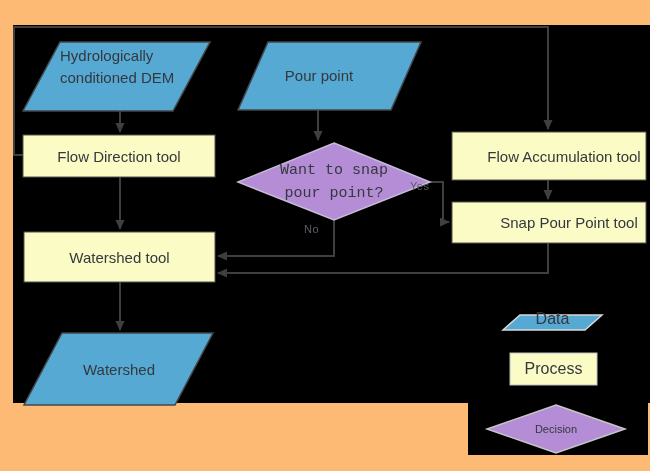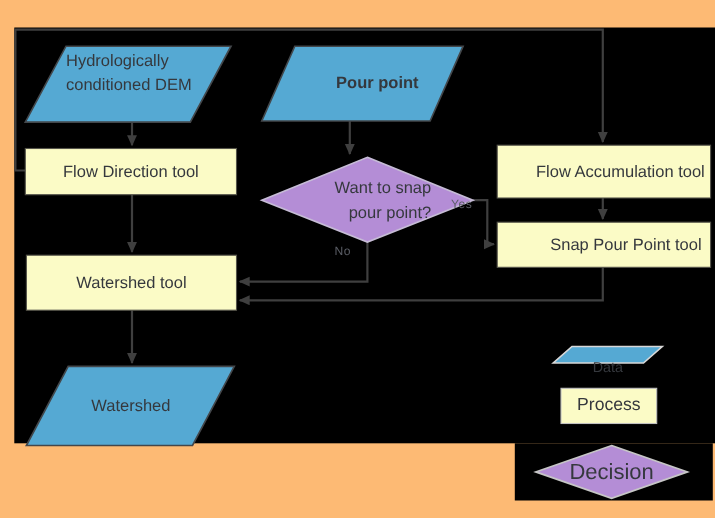--- a/index.html
+++ b/index.html
@@ -7,33 +7,33 @@
     position:relative;width:650px;height:471px;background:#fdba74;overflow:hidden;
     font-family:"Liberation Sans",sans-serif;color:#35383d;
   }
   .canvas-bg{position:absolute;left:13px;top:25px;width:637px;height:378px;background:#000000;}
   .legend-bg{position:absolute;left:468px;top:403px;width:180px;height:52px;background:#000000;}
   svg.layer{position:absolute;left:0;top:0;width:650px;height:471px;}
   .lbl{position:absolute;color:#35383d;}
   .flexc{display:flex;align-items:center;justify-content:center;text-align:center;}
   .node-fs{font-size:15px;}
   .dem-lbl{left:60px;top:45px;width:126px;height:68px;line-height:22px;text-align:left;}
-  .pour-lbl{left:268px;top:42px;width:150px;height:67px;font-weight:bold;}
+  .pour-lbl{left:244px;top:42px;width:150px;height:67px;}
   .flowdir-lbl{left:23px;top:135px;width:192px;height:42px;}
   .flowacc-lbl{left:452px;top:132px;width:224px;height:48px;}
   .snap-lbl{left:452px;top:202px;width:234px;height:41px;}
-  .decision-lbl{left:276px;top:159px;width:116px;line-height:23px;text-align:right;}
+  .decision-lbl{left:276px;top:159px;width:116px;line-height:23px;text-align:center;font-family:Liberation Mono, monospace;}
   .wstool-lbl{left:24px;top:232px;width:191px;height:50px;}
   .ws-lbl{left:40px;top:333px;width:158px;height:72px;}
   .edge-lbl{font-size:11px;color:#5b5e66;letter-spacing:0.5px;}
   .yes-lbl{left:410px;top:155px;margin-top:25px;}
   .no-lbl{left:304px;top:223px;}
-  .legend-data-lbl{left:503px;top:325px;width:99px;height:17px;font-size:13px;}
+  .legend-data-lbl{left:503px;top:310px;width:99px;height:17px;font-size:16px;}
   .legend-process-lbl{left:510px;top:353px;width:87px;height:32px;font-size:16px;}
-  .legend-decision-lbl{left:487px;top:405px;width:138px;height:48px;font-size:20px;}
+  .legend-decision-lbl{left:487px;top:405px;width:138px;height:48px;font-size:11px;}
 </style>
 </head>
 <body>
 
 <div class="stage">
 
   <div class="canvas-bg"></div>
   <div class="legend-bg"></div>
 
   <svg class="layer" viewBox="0 0 650 471">

